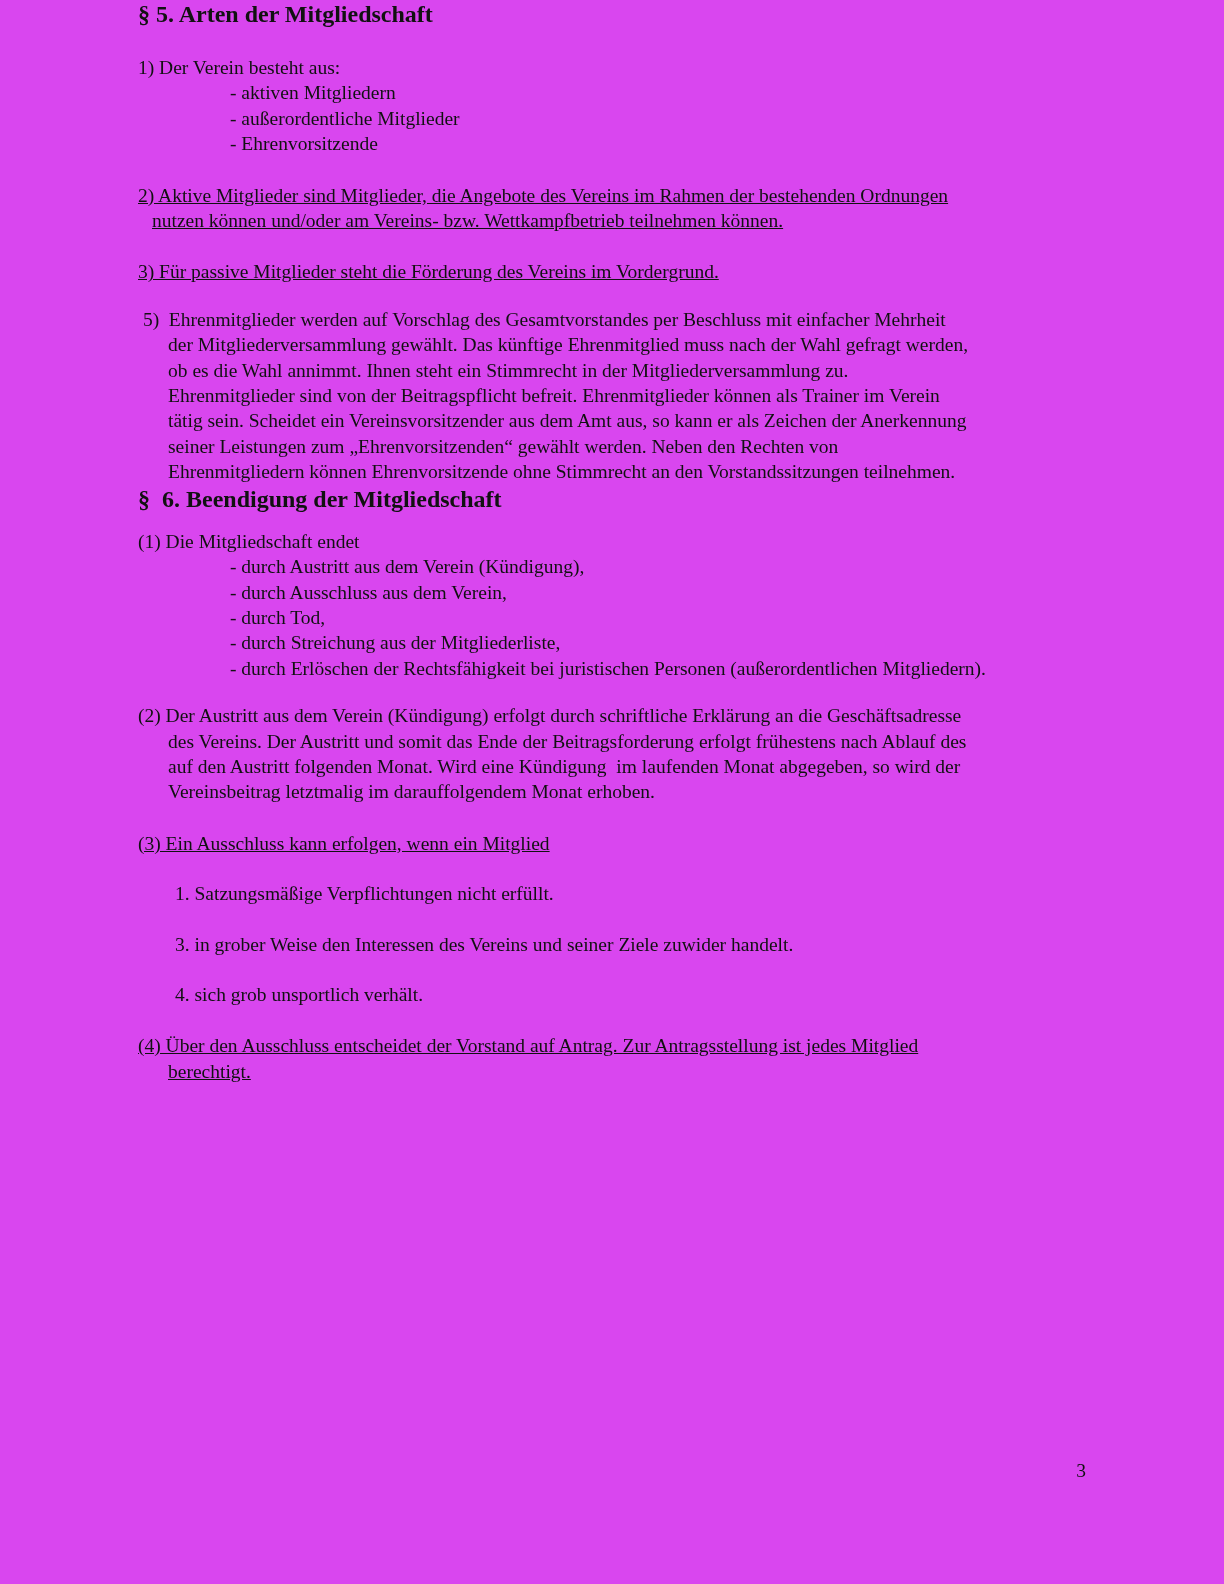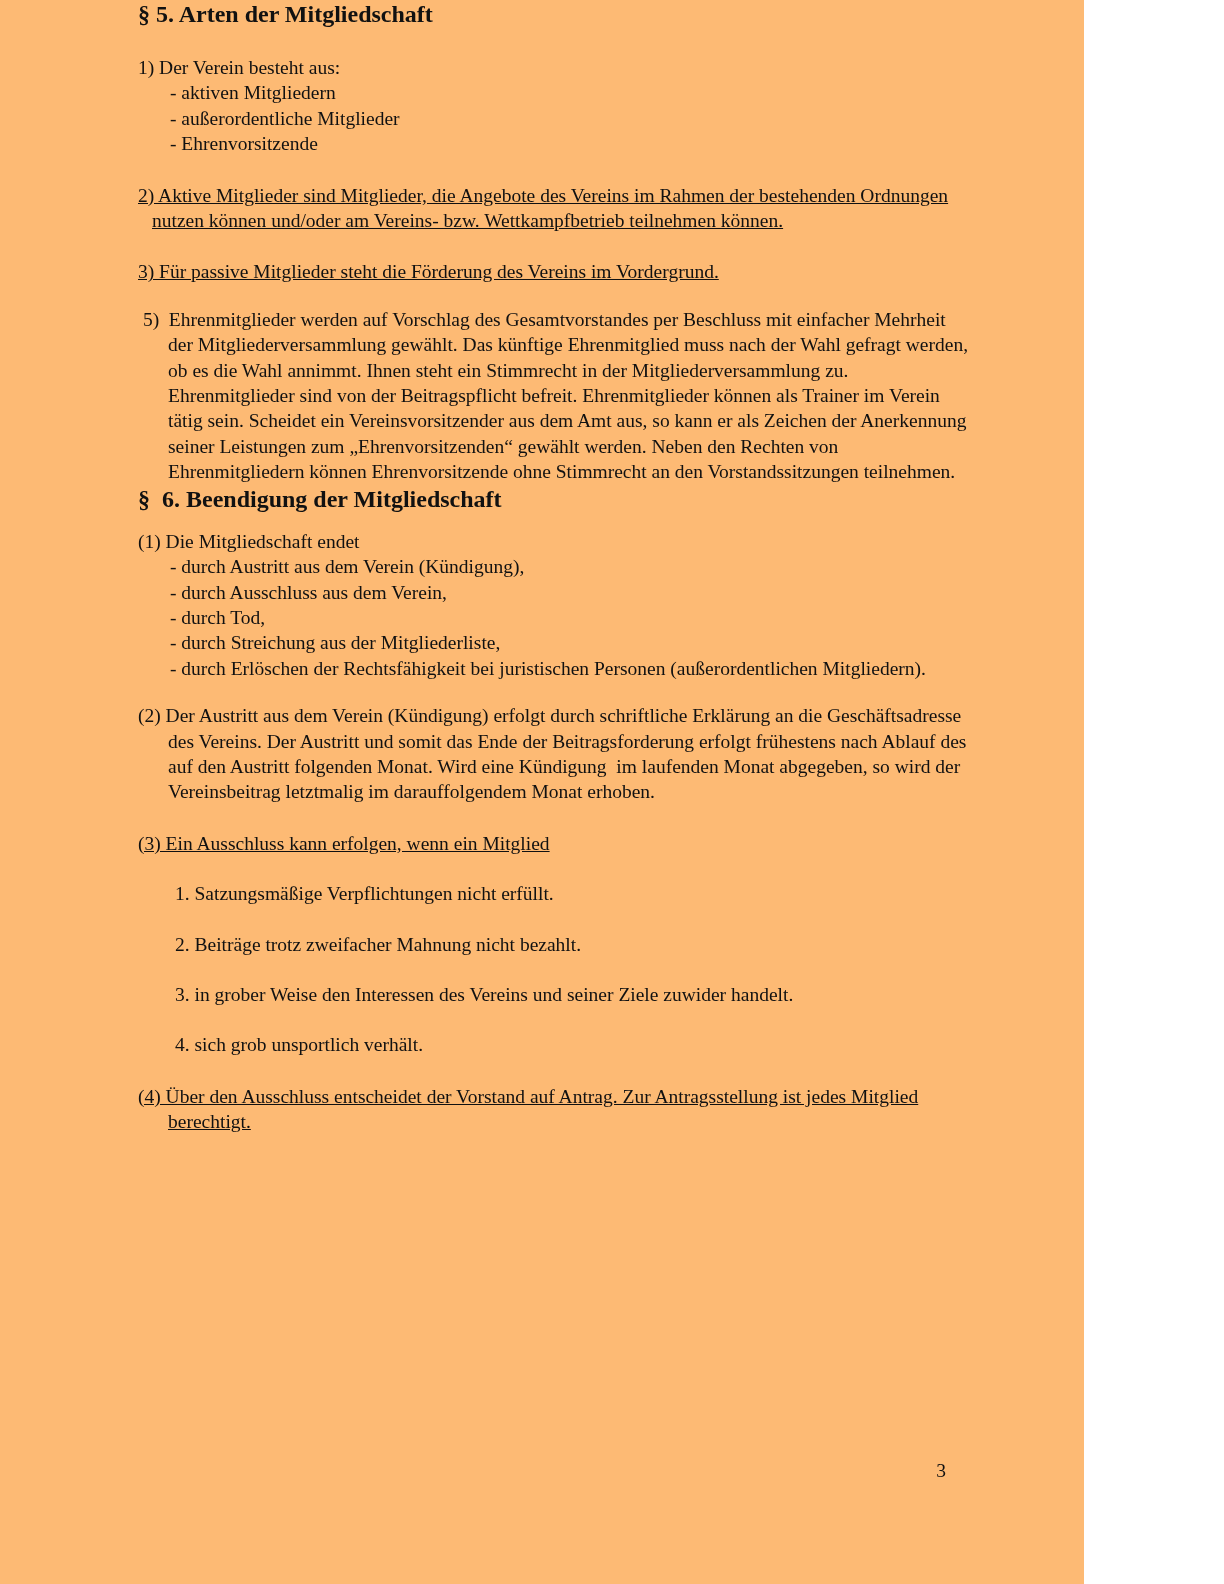--- a/index.html
+++ b/index.html
@@ -1,20 +1,20 @@
 <!DOCTYPE html>
 <html><head>
 <meta charset="utf-8">
 <style>
   html, body { margin: 0; padding: 0; background: #ffffff; }
   .page {
     position: relative;
-    width: 1084px;
+    width: 1224px;
     height: 1584px;
-    background: #fdba74;
+    background: #d946ef;
     overflow: hidden;
     font-family: "Liberation Serif", "DejaVu Serif", serif;
     color: #111111;
   }
   .doc {
     position: absolute;
     left: 138px;
     top: 0;
     width: 1010px;
     font-size: 19.5px;
@@ -28,21 +28,21 @@
     white-space: pre-wrap;
   }
   .p {
     margin: 0;
     white-space: pre-wrap;
   }
   
   .hang-sm { padding-left: 14px; text-indent: -14px; }
   .hang-lg { padding-left: 30px; text-indent: -30px; }
   
-  .li-dash { margin-left: 32px; }
+  .li-dash { margin-left: 92px; }
   .li-num  { margin-left: 37px; }
   
   .mt-h1      { margin-top: 146px; }
   .mt-intro   { margin-top: 27px; }
   .mt-para    { margin-top: 26px; text-decoration: underline; }
   .mt-para-lg { margin-top: 22px; }
   .mt-h2      { margin-top: 52px; }
   .mt-after-h { margin-top: 16px; }
   .mt-item    { margin-top: 25px; }
   .pageno {
@@ -90,21 +90,20 @@
       <p class="p li-dash">- durch Erlöschen der Rechtsfähigkeit bei juristischen Personen (außerordentlichen Mitgliedern).</p>
     </div>
 
     <p class="p hang-lg mt-para-lg">(2) Der Austritt aus dem Verein (Kündigung) erfolgt durch schriftliche Erklärung an die Geschäftsadresse
 des Vereins. Der Austritt und somit das Ende der Beitragsforderung erfolgt frühestens nach Ablauf des
 auf den Austritt folgenden Monat. Wird eine Kündigung  im laufenden Monat abgegeben, so wird der
 Vereinsbeitrag letztmalig im darauffolgendem Monat erhoben.</p>
     <p class="p mt-para">(3) Ein Ausschluss kann erfolgen, wenn ein Mitglied</p>
     <div>
       <p class="p li-num mt-item">1. Satzungsmäßige Verpflichtungen nicht erfüllt.</p>
-      <p class="p li-num mt-item">2. Beiträge trotz zweifacher Mahnung nicht bezahlt.</p>
       <p class="p li-num mt-item">3. in grober Weise den Interessen des Vereins und seiner Ziele zuwider handelt.</p>
       <p class="p li-num mt-item">4. sich grob unsportlich verhält.</p>
     </div>
     <p class="p hang-lg mt-para">(4) Über den Ausschluss entscheidet der Vorstand auf Antrag. Zur Antragsstellung ist jedes Mitglied
 berechtigt.</p>
 
   </div>
 
   <div class="pageno">3</div>
 </div>

